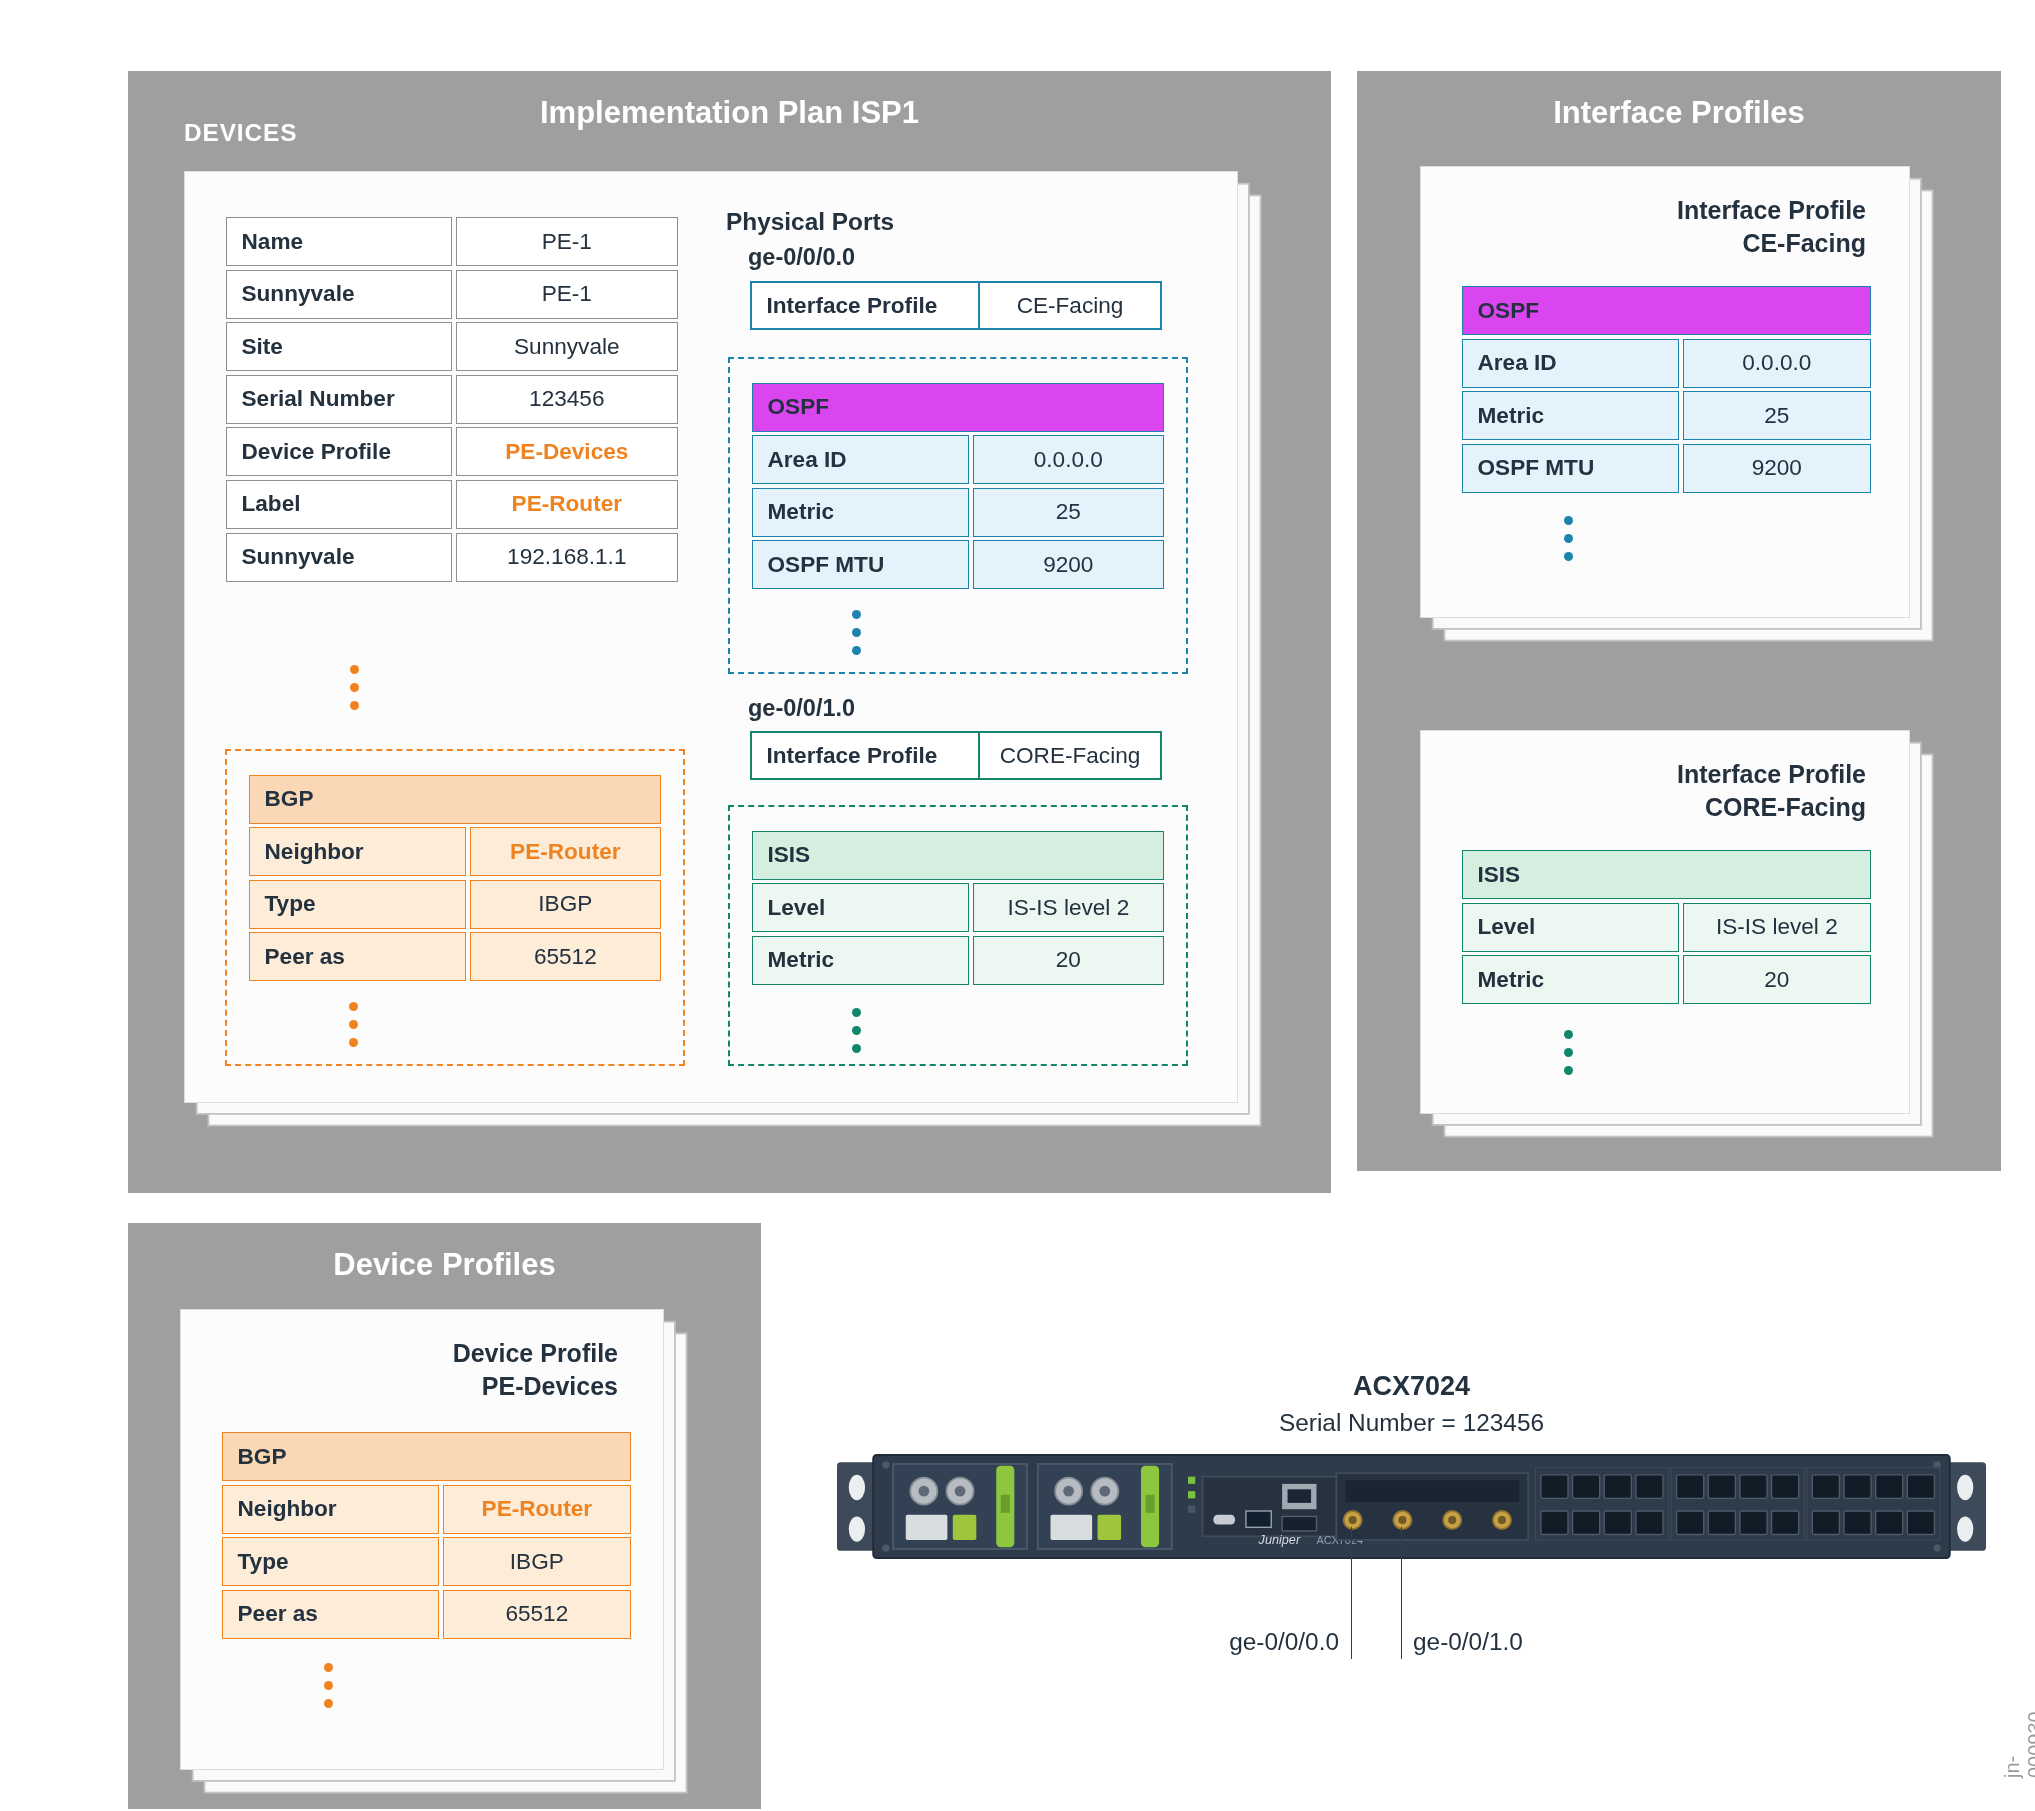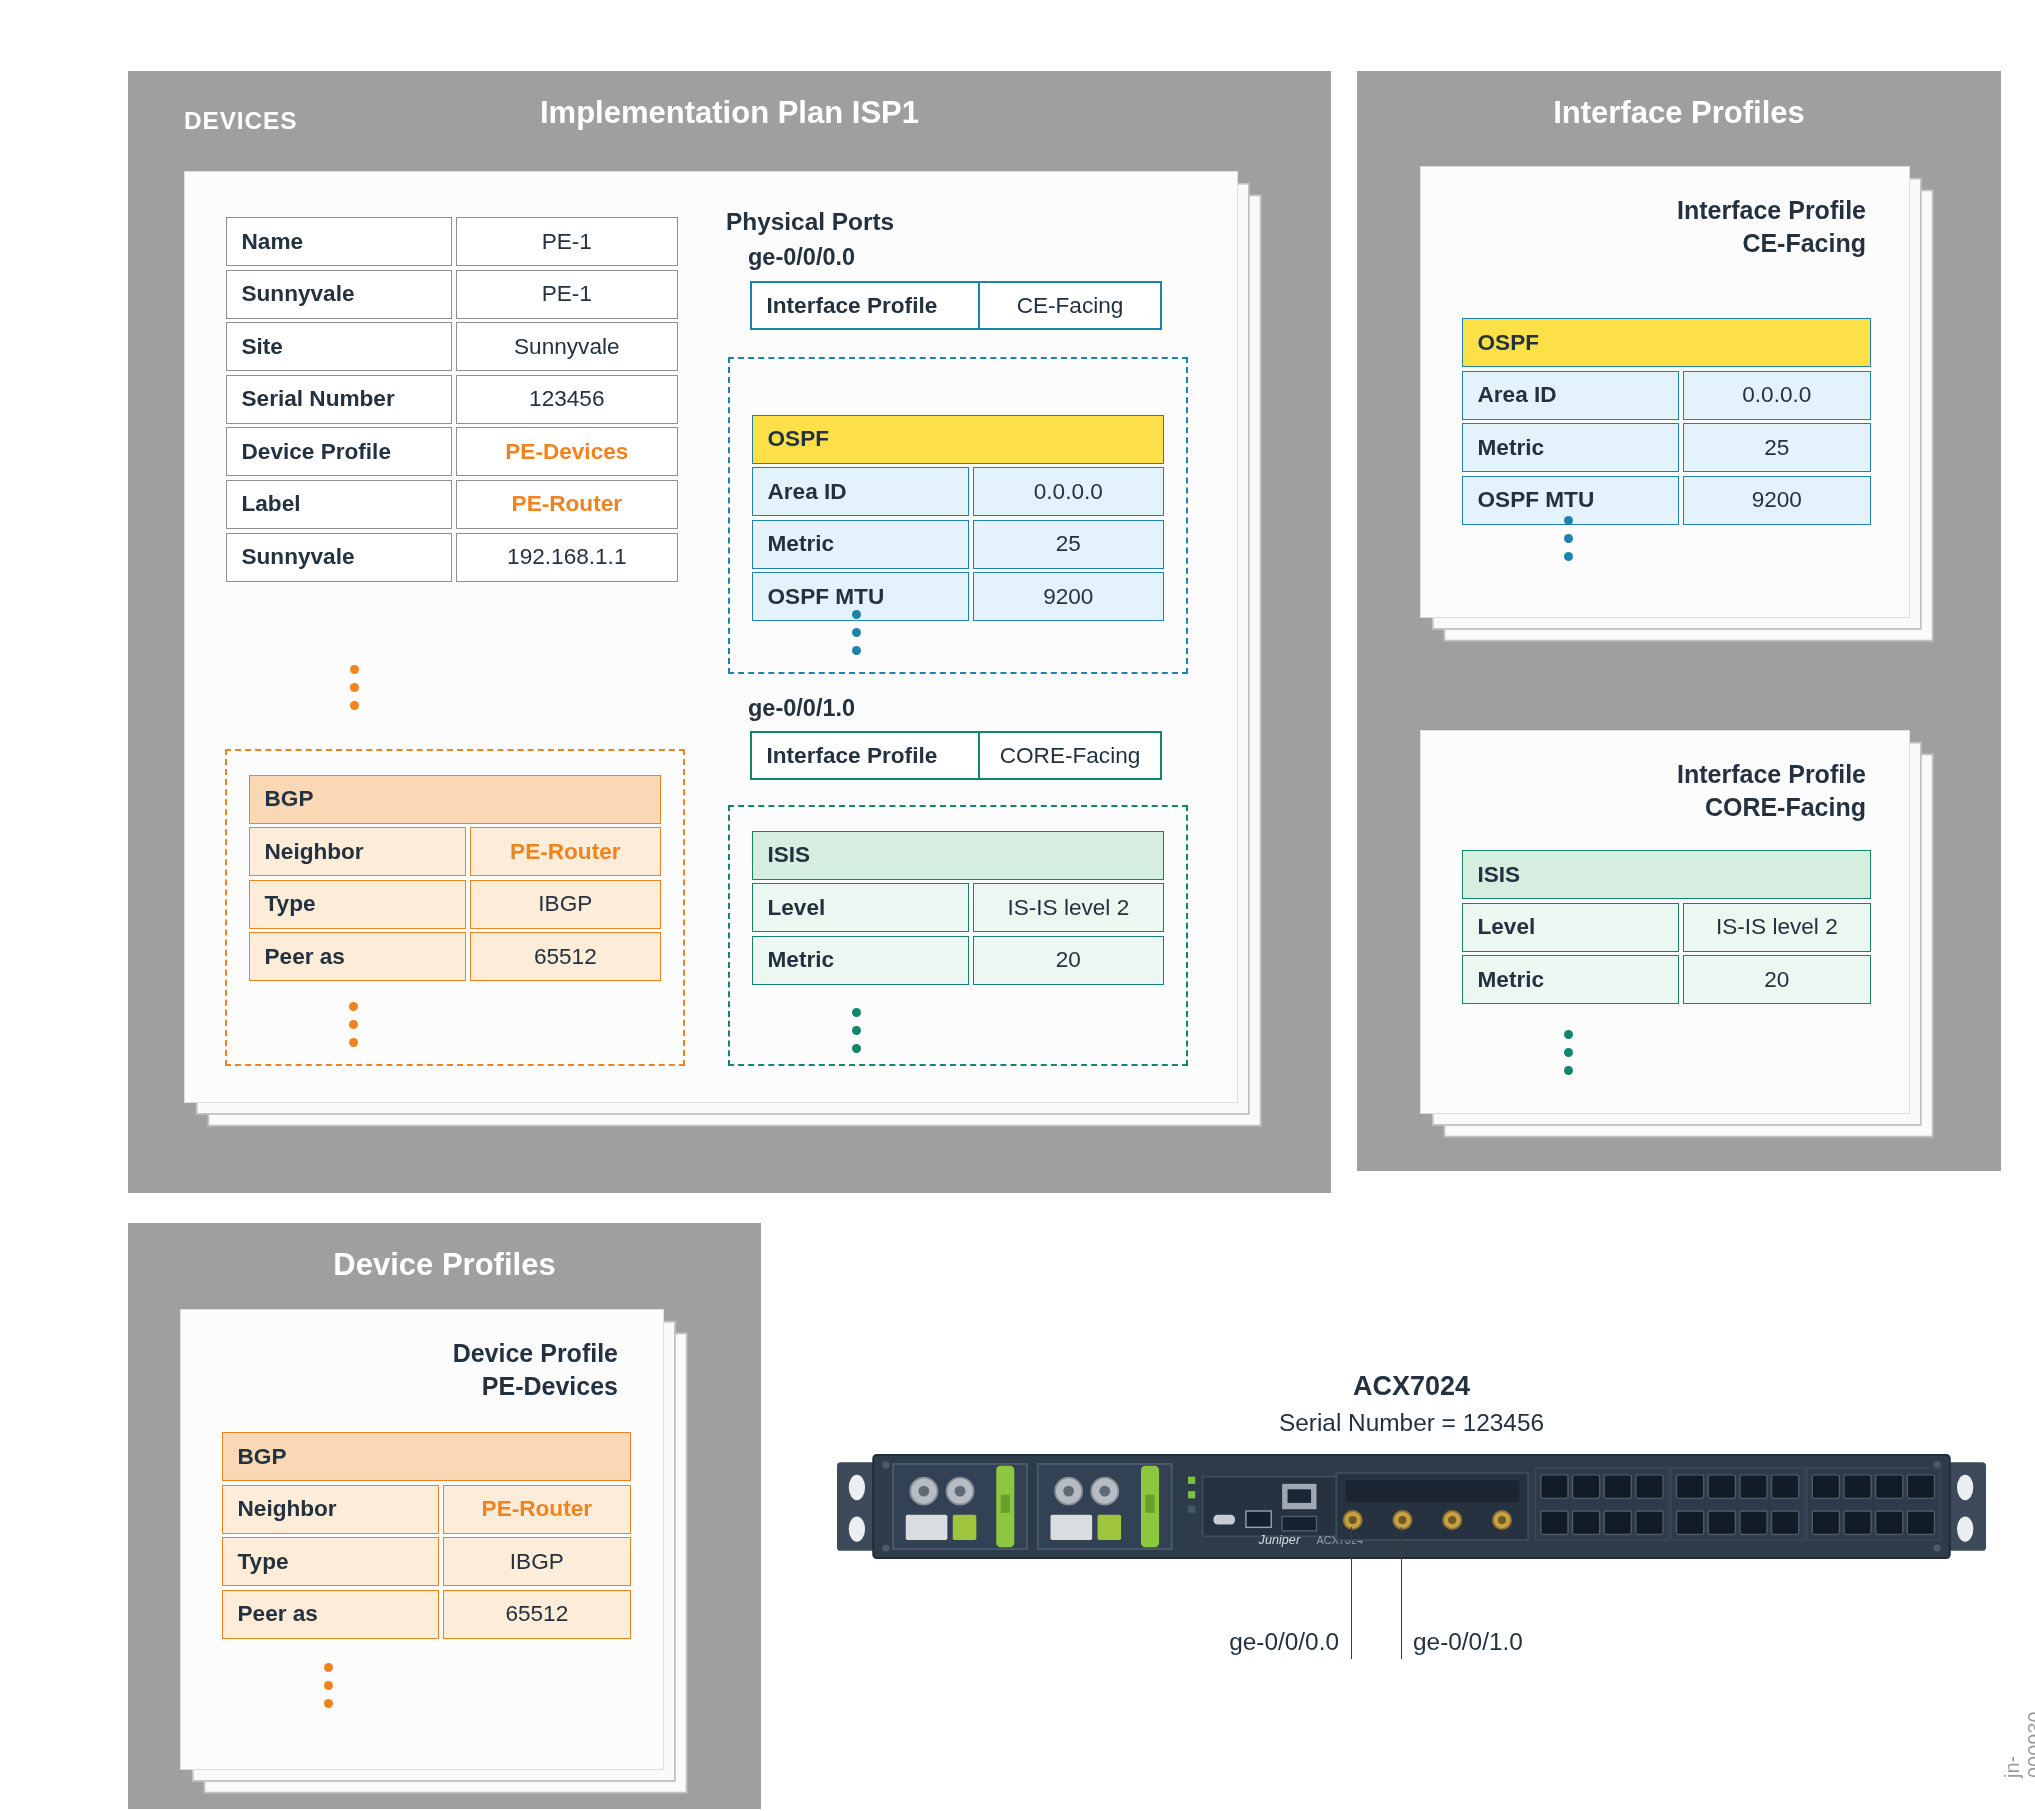--- a/index.html
+++ b/index.html
@@ -20,21 +20,21 @@
   .dashed.blue   { border-color:#1d83ad; }
   .dashed.green  { border-color:#12866b; }
   .dashed.orange { border-color:#f0831f; }
 
   .ptab { position:absolute; display:grid; gap:3.6px; font-size:22.6px; grid-template-columns:217px 1fr; }
   .ptab .cell { border:1.8px solid; padding:9px 14.5px; display:flex; align-items:center; min-height:49px; }
   .ptab .hdr  { grid-column:1/-1; font-weight:bold; }
   .ptab .lbl  { font-weight:bold; }
   .ptab .val  { justify-content:center; text-align:center; }
   .ptab.blue .cell   { border-color:#1d83ad; background:#e3f2fb; }
-  .ptab.blue .hdr    { background:#fde047;margin-top:32px; }
+  .ptab.blue .hdr    { background:#d946ef; }
   .ptab.green .cell  { border-color:#12866b; background:#ecf7f1; }
   .ptab.green .hdr   { background:#d5eee0; }
   .ptab.orange .cell { border-color:#f0831f; background:#fdecd8; }
   .ptab.orange .hdr  { background:#fbd8b5; }
   .ptab.gray { grid-template-columns:226px 1fr; }
   .ptab.gray .cell { border-color:#8f8f8f; background:#ffffff; }
 
   .strip { position:absolute; display:grid; grid-template-columns:228px 1fr; font-size:22.6px; background:#ffffff; border:2.7px solid; }
   .strip.blue  { border-color:#1d83ad; }
   .strip.green { border-color:#12866b; }
@@ -63,21 +63,21 @@
 
   .figure-id { position:absolute; color:#9a9a9a; font-size:20px; transform:rotate(-90deg); transform-origin:left top; }
 </style>
 </head>
 <body>
 
 <div class="page">
 
   <div class="panel" style="left:128px; top:71px; width:1203px; height:1122px;">
     <div class="panel-title">Implementation Plan ISP1</div>
-    <div class="devices-label" style="left:56px; top:36px;">DEVICES</div>
+    <div class="devices-label" style="left:56px; top:48px;">DEVICES</div>
 
     <div class="card" style="left:56px; top:100px; width:1054px; height:932px;padding-left:38px;">
 
       <div class="ptab gray" style="left:41px; top:45px; width:452px;">
         <div class="cell lbl">Name</div>
         <div class="cell val">PE-1</div>
         <div class="cell lbl">Sunnyvale</div>
         <div class="cell val">PE-1</div>
         <div class="cell lbl">Site</div>
         <div class="cell val">Sunnyvale</div>

